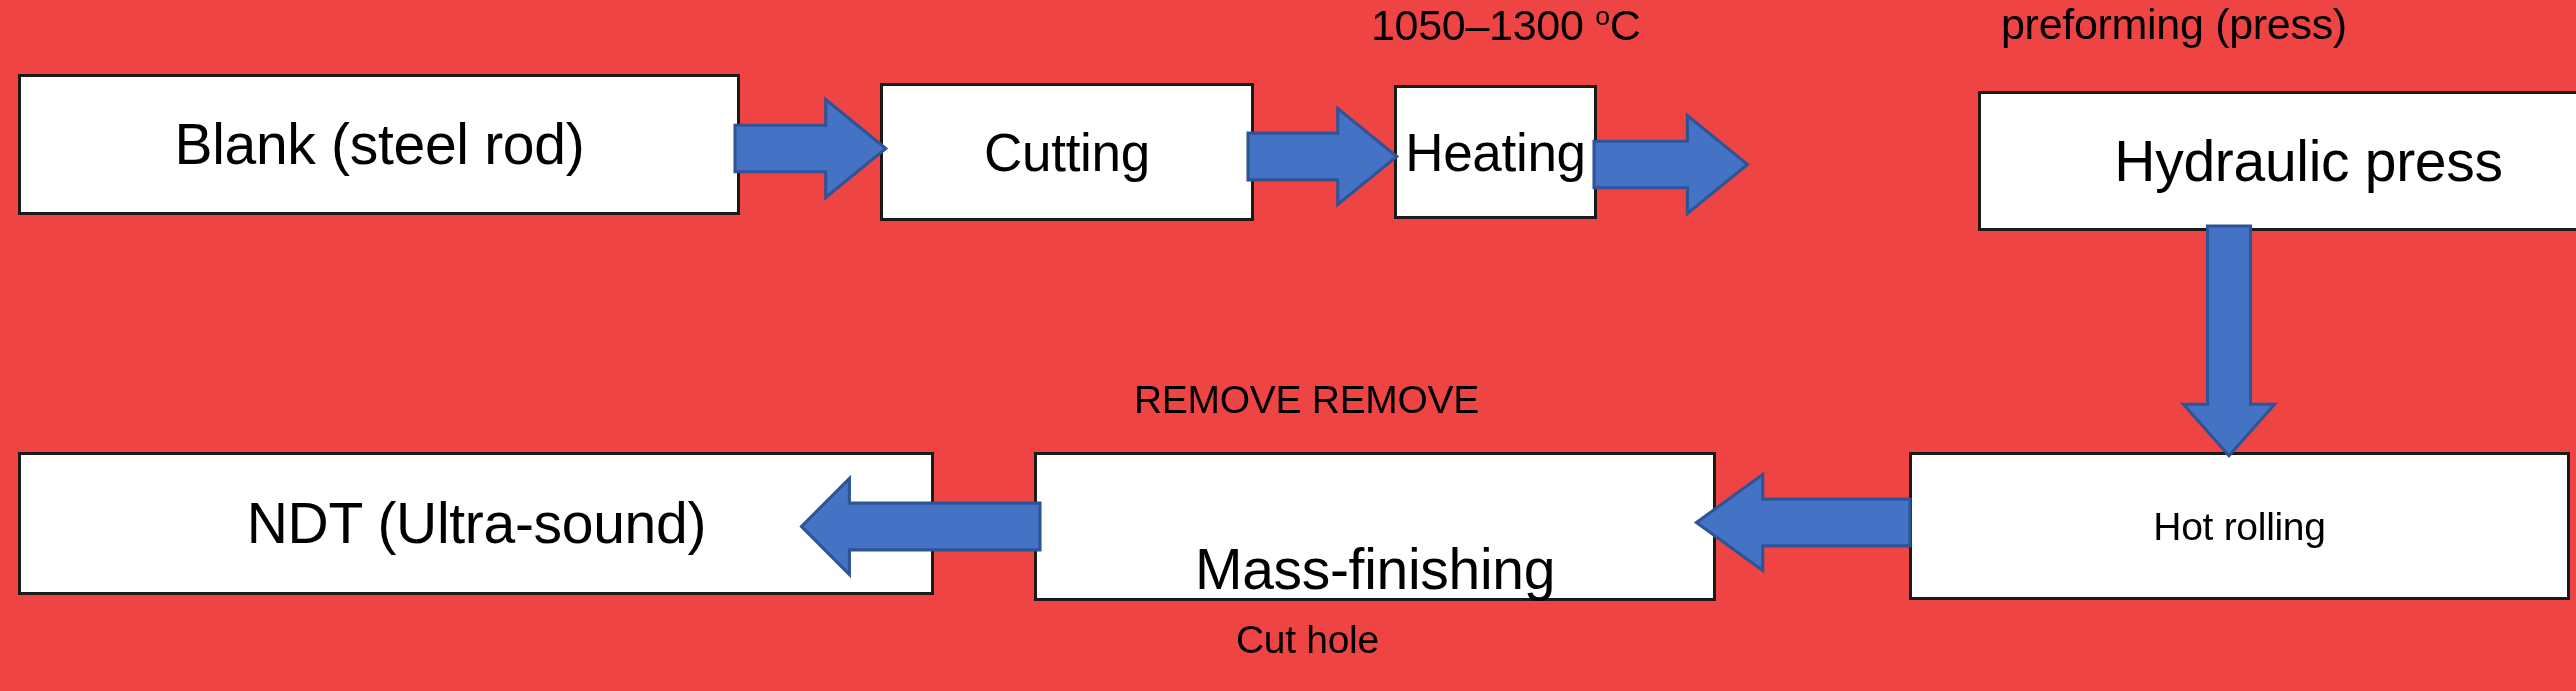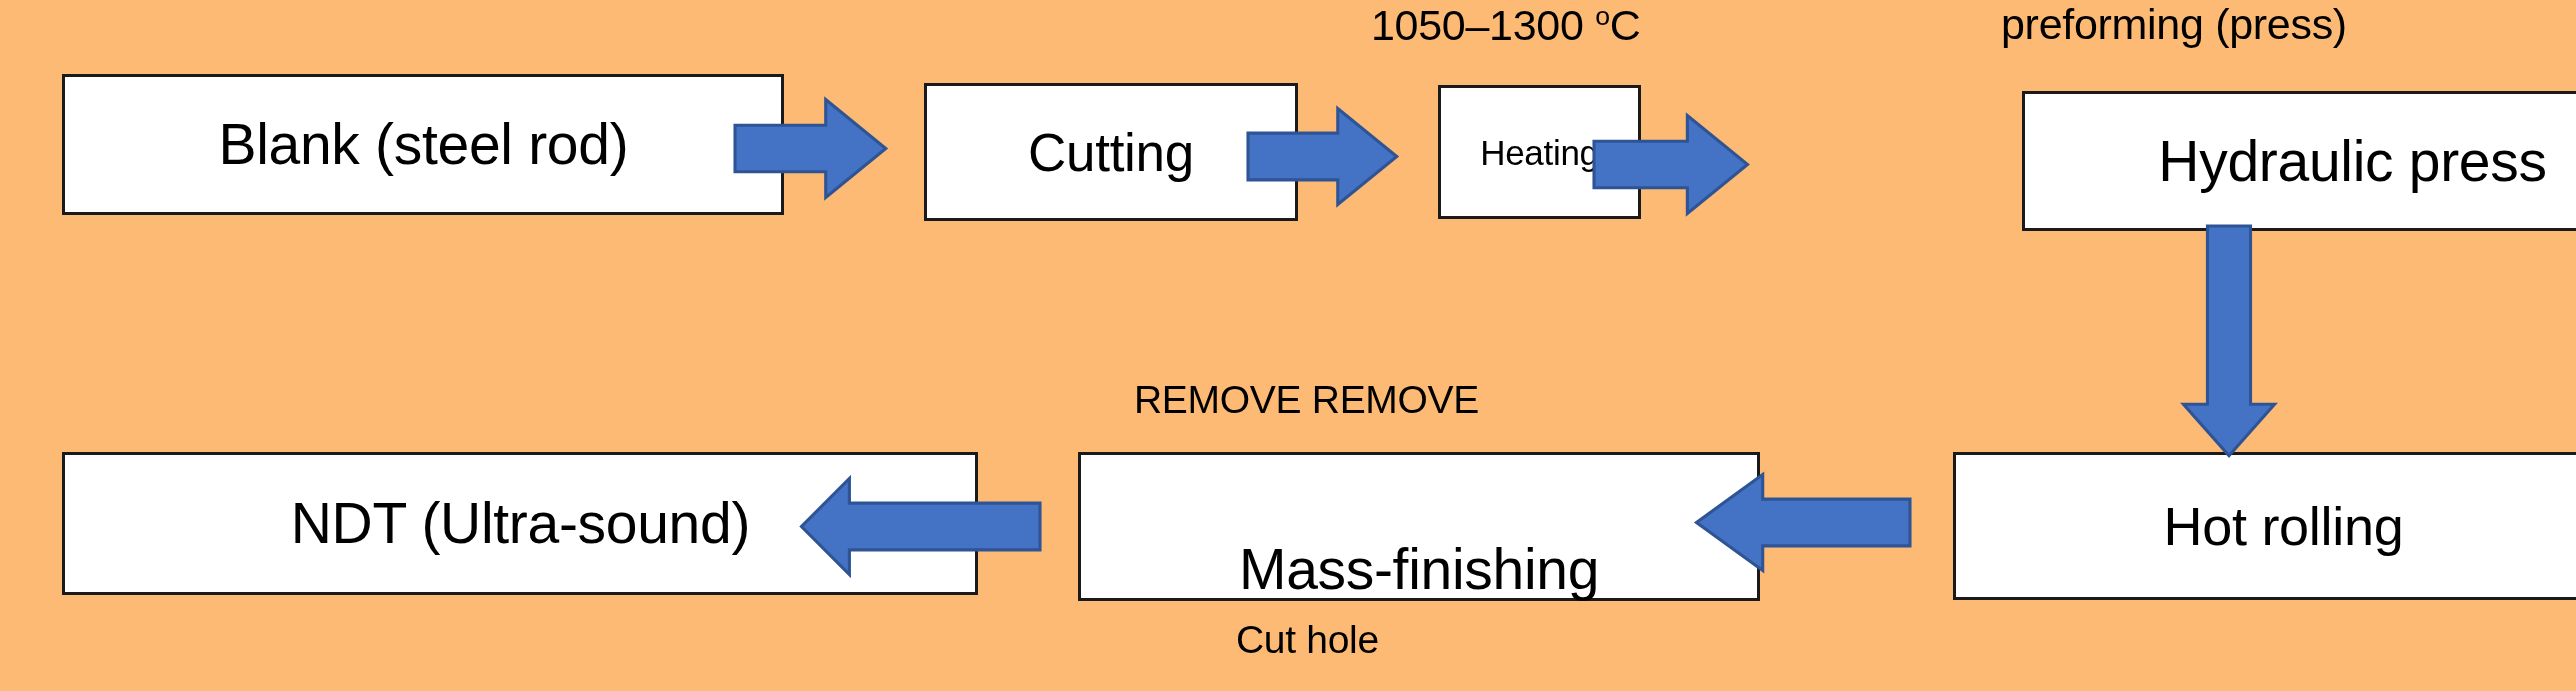--- a/index.html
+++ b/index.html
@@ -7,40 +7,39 @@
     padding: 0;
     background: #ffffff;
   }
   body {
     font-family: "Liberation Sans", sans-serif;
   }
   #canvas {
     position: relative;
     width: 2576px;
     height: 691px;
-    background: #fdba74;
+    background: #ef4444;
     overflow: hidden;
   }
 
   
   .node {
     position: absolute;
     box-sizing: border-box;
     background: #ffffff;
     border: 3.1px solid #1a1a1a;
     display: flex;
     align-items: center;
     justify-content: center;
     color: #000000;
     font-family: "Liberation Sans", sans-serif;
     font-weight: 400;
     line-height: 1;
     white-space: nowrap;
     letter-spacing: -0.3px;
-    margin-left: 44px;
   }
   .node .node-label {
     display: block;
   }
 
   
   .caption {
     position: absolute;
     color: #000000;
     font-family: "Liberation Sans", sans-serif;
@@ -82,37 +81,37 @@
   <div class="caption" id="cap-cut-wire" style="left:1236px; top:620px; font-size:39px;">Cut hole</div>
 
   <div class="node" id="node-blank" style="left:18.4px; top:74px; width:722px; height:141px; font-size:57px;">
     <span class="node-label">Blank (steel rod)</span>
   </div>
 
   <div class="node" id="node-cutting" style="left:880px; top:83px; width:374px; height:138px; font-size:53px;">
     <span class="node-label">Cutting</span>
   </div>
 
-  <div class="node" id="node-heating" style="left:1394px; top:85px; width:203px; height:134px; font-size:35px;">
+  <div class="node" id="node-heating" style="left:1394px; top:85px; width:203px; height:134px; font-size:53px;">
     <span class="node-label">Heating</span>
   </div>
 
   <div class="node" id="node-hydraulic-press" style="left:1978px; top:91px; width:661px; height:140px; font-size:57px;">
     <span class="node-label">Hydraulic press</span>
   </div>
 
   <div class="node" id="node-ndt" style="left:18.4px; top:452px; width:916px; height:143px; font-size:57px;">
     <span class="node-label">NDT (Ultra-sound)</span>
   </div>
 
   <div class="node" id="node-mass-finishing" style="left:1034px; top:452px; width:682px; height:149px; font-size:57px;align-items:flex-end;">
     <span class="node-label">Mass-finishing</span>
   </div>
 
-  <div class="node" id="node-hot-rolling" style="left:1909px; top:452px; width:661px; height:148px; font-size:54px;">
+  <div class="node" id="node-hot-rolling" style="left:1909px; top:452px; width:661px; height:148px; font-size:39px;">
     <span class="node-label">Hot rolling</span>
   </div>
 
   <div class="arrow" id="arrow-blank-to-cutting" style="left:735px; top:97px; width:152px; height:103px;">
     <svg viewBox="0 0 248 168" preserveAspectRatio="none">
       <polygon points="0,46 148,46 148,4 246,84 148,164 148,122 0,122" fill="#4472C4" stroke="#2E5496" stroke-width="5" stroke-linejoin="miter"></polygon>
     </svg>
   </div>
 
   <div class="arrow" id="arrow-cutting-to-heating" style="left:1248px; top:106px; width:150px; height:101px;">

